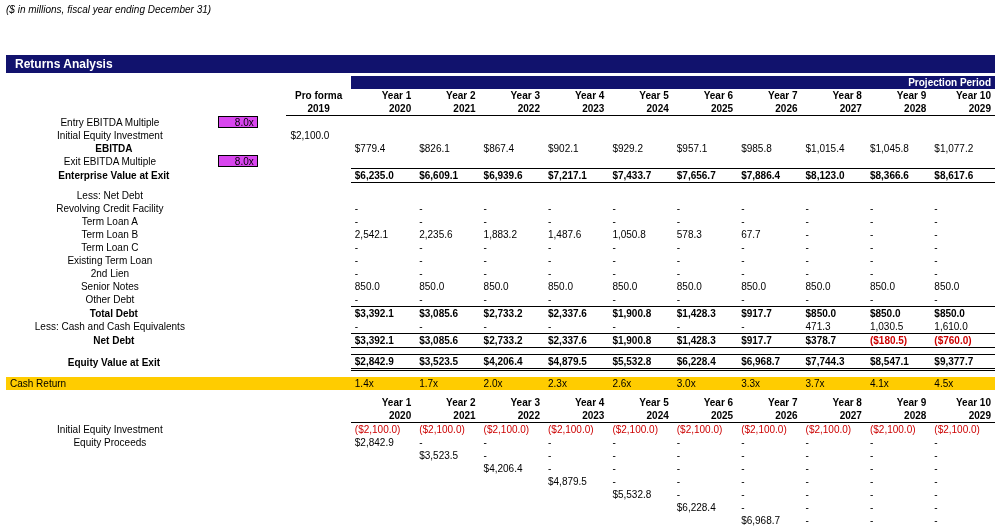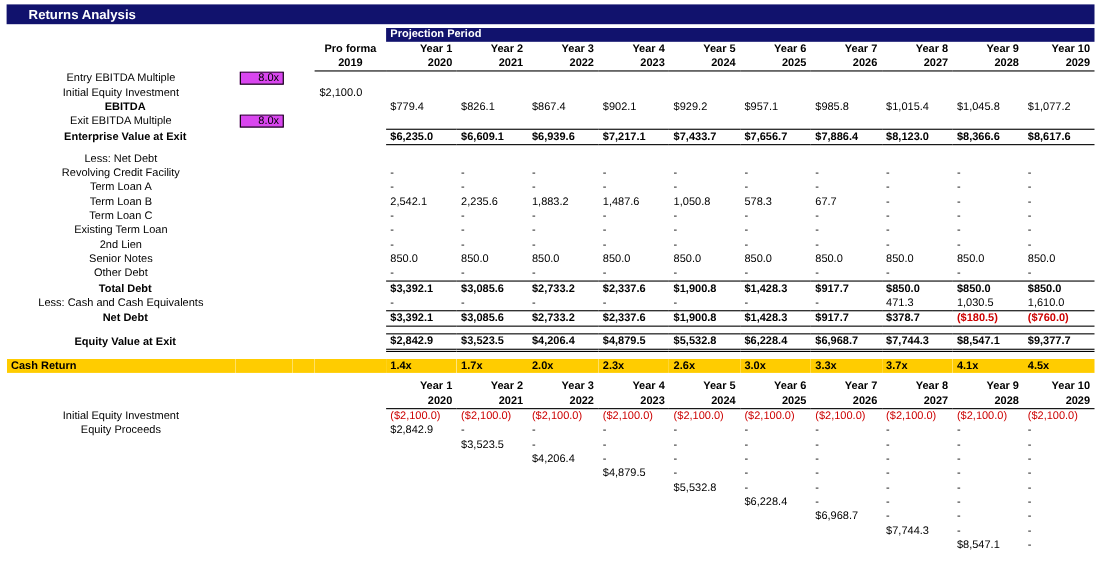--- a/index.html
+++ b/index.html
@@ -18,21 +18,22 @@
   .subtitle {
     font-style: italic;
     font-size: 10px;
     margin-bottom: 0;
   }
   .title-bar {
     background: #11126d;
     color: #fff;
     font-weight: bold;
     font-size: 12px;
-    padding: 2px 20px;
+    padding: 2px 9px;
+    margin-top: 40px;
   }
   table {
     border-collapse: collapse;
     width: 100%;
     table-layout: fixed;
   }
   th, td {
     padding: 0 4px;
     height: 13px;
     line-height: 13px;
@@ -40,26 +41,26 @@
     white-space: nowrap;
   }
   .label-col { width: 200px; text-align: center; }
   .input-col { width: 50px; text-align: right; }
   .gap-col   { width: 20px; }
   .pf-col    { width: 62px; text-align: right; }
   .yr-col    { width: 62px; text-align: right; }
   .proj-header {
     background: #11126d;
     color: #fff;
-    text-align: left;
+    text-align: right;
     font-weight: bold;
   }
   .col-head { font-weight: bold; text-align: right; }
   .col-head-c { font-weight: bold; text-align: center; }
-  .yellow-row td { background: #ffcc00; font-weight: bold; }
+  .yellow-row td { background: #ffcc00; font-weight: normal; }
   .yellow-row .label-col { text-align: left; }
   .input-box {
     background: #d946ef;
     border: 1px solid #000;
     display: inline-block;
     min-width: 40px;
     text-align: right;
     padding: 0 3px;
     height: 12px;
     line-height: 12px;
@@ -71,20 +72,21 @@
   .bt { border-top: 1px solid #000; }
   .bb { border-bottom: 1px solid #000; }
   .dbb { border-bottom: 3px double #000; }
   .spacer td { height: 6px; line-height: 6px; }
   .mini-spacer td { height: 3px; line-height: 3px; }
 </style>
 </head>
 <body>
 <div class="page">
 
+<div class="subtitle">($ in millions, fiscal year ending December 31)</div>
 <div class="title-bar">Returns Analysis</div>
 
 <table>
   <colgroup>
     <col class="label-col">
         <col class="input-col">
         <col class="gap-col">
         <col class="pf-col">
     <col class="yr-col">
         <col class="yr-col">

